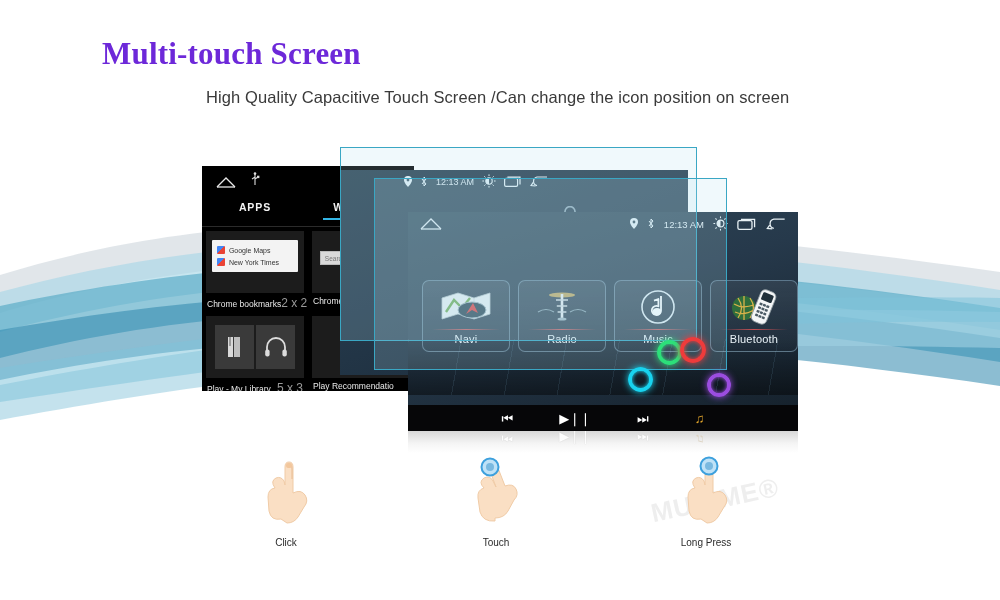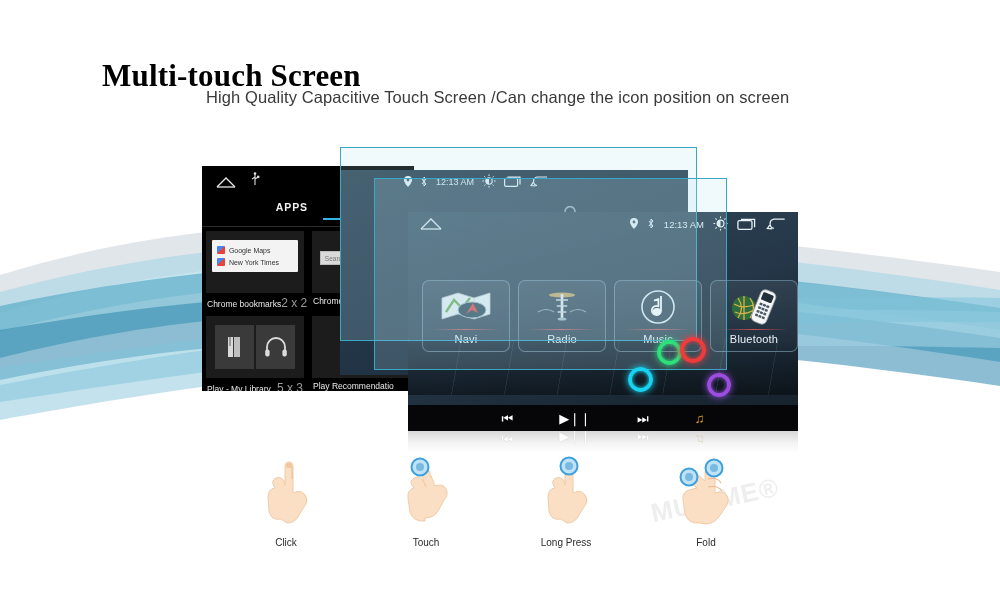--- a/index.html
+++ b/index.html
@@ -10,23 +10,23 @@
     position: relative;
     overflow: hidden;
   }
   .stage { position: absolute; inset: 0; }
 
   
   .waves { position:absolute; left:0; top:180px; width:1000px; height:250px; }
 
   
   .title {
-    position: absolute; left: 102px; top: 58px;
+    position: absolute; left: 102px; top: 36px;
     font-family: "Liberation Serif", "DejaVu Serif", serif;
-    font-size: 31px; font-weight: bold; color: #000000;
+    font-size: 31px; font-weight: bold; color: #6d28d9;
     letter-spacing: .2px;
   }
   .subtitle {
     position: absolute; left: 206px; top: 88px;
     font-size: 16.5px; color: #3a3a3a; letter-spacing: .1px;
   }
 
   
   .screen { position: absolute; overflow: hidden; }
 
@@ -35,21 +35,21 @@
     left: 202px; top: 166px; width: 212px; height: 225px;
     background: #000; color: #fff;
   }
   #back-screen .sysbar { height: 28px; position: relative; background:#000; }
   #back-screen .sysbar .home { position:absolute; left:14px; top:8px; }
   #back-screen .sysbar .usb  { position:absolute; left:48px; top:6px; }
   #back-screen .tabs {
     display:flex; height:26px; align-items:center; background:#000;
     font-size:10.5px; letter-spacing:.9px; font-weight:bold;
   }
-  #back-screen .tab { width:50%; text-align:right; color:#f2f2f2; position:relative; }
+  #back-screen .tab { width:50%; text-align:center; color:#f2f2f2; position:relative; }
   #back-screen .tab.active::after{
     content:""; position:absolute; left:14%; right:14%; bottom:-7px;
     height:2px; background:#33b5e5;
   }
   #back-screen .tabrule{ height:1px; background:#2b2b2b; margin-top:6px;}
   #back-screen .wgrid { display:flex; flex-wrap:wrap; }
   #back-screen .wcell { width:50%; padding:4px 4px 2px 4px; }
   #back-screen .wthumb {
     height:62px; background:#1c1c1c; position:relative; overflow:hidden;
     display:flex; align-items:center; justify-content:center;
@@ -516,28 +516,15 @@
         <svg width="62" height="78" viewBox="0 0 62 78">
           <path d="M26 64 q-10 2 -12 -8 l-1 -14 q0 -8 7 -9 q-5 -7 1 -10 q5 -2 8 3 l1 4 V16 q0 -5 4 -5 q4 0 4 5 v22 q8 -4 12 2 q4 6 -1 12 l-6 10 q-4 6 -11 6 z" fill="#fadfc4" stroke="#f0cba6" stroke-width="1"></path>
           <circle cx="34" cy="11" r="8.5" fill="#bfe2f7" stroke="#3da0dd" stroke-width="2"></circle>
           <circle cx="34" cy="11" r="4" fill="#7ab9e0"></circle>
         </svg>
       </div>
       <div class="glabel">Long Press</div>
     </div>
 
 
-    <div class="gesture">
-      <div class="hand">
-        <svg width="72" height="78" viewBox="0 0 72 78">
-          <path d="M30 68 q-12 1 -15 -9 l-2 -14 q-1 -8 6 -10 l8 -2 l-9 -7 q-4 -4 0 -8 q5 -3 9 1 l8 7 V18 q0 -5 5 -5 q5 0 5 5 v20 q9 -3 12 3 q3 6 -2 12 l-7 10 q-5 6 -13 6 z" fill="#fadfc4" stroke="#f0cba6" stroke-width="1"></path>
-          <path d="M38 24 q10 -2 13 4 M38 32 q10 -2 14 4" fill="none" stroke="#e8bb92" stroke-width="1.2"></path>
-          <circle cx="44" cy="13" r="8.5" fill="#bfe2f7" stroke="#3da0dd" stroke-width="2"></circle>
-          <circle cx="44" cy="13" r="4" fill="#7ab9e0"></circle>
-          <circle cx="19" cy="22" r="8.5" fill="#bfe2f7" stroke="#3da0dd" stroke-width="2"></circle>
-          <circle cx="19" cy="22" r="4" fill="#7ab9e0"></circle>
-        </svg>
-      </div>
-      <div class="glabel">Fold</div>
-    </div>
 
   </div>
 </div>
 
 </body></html>

